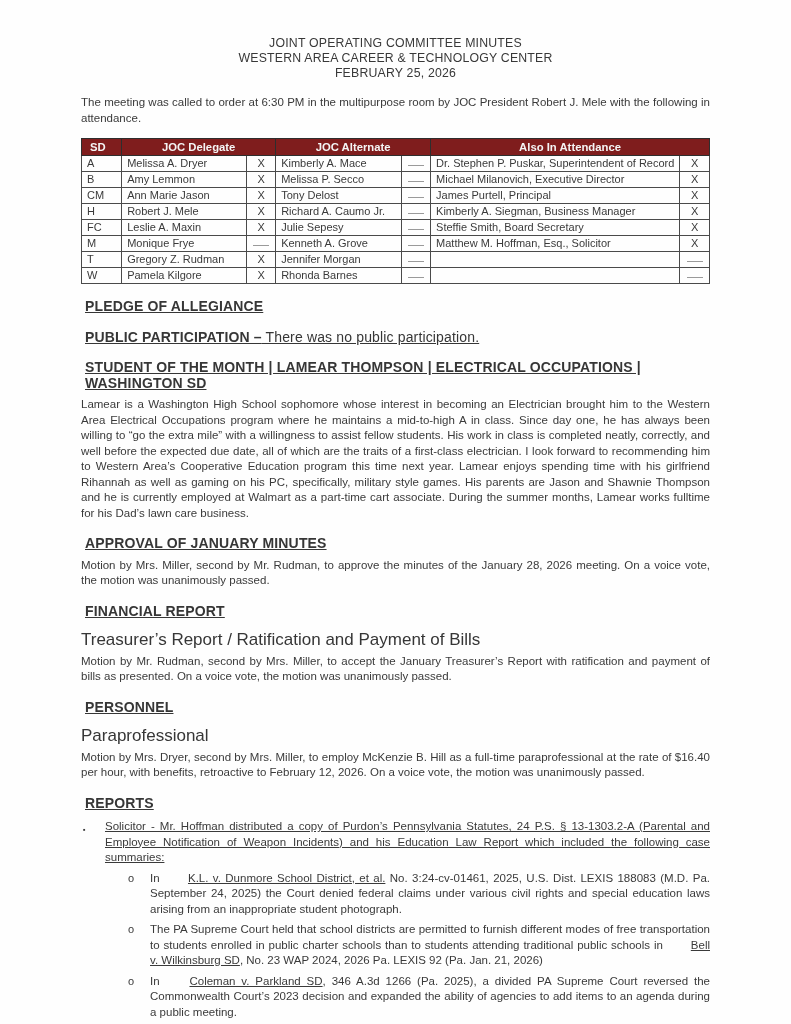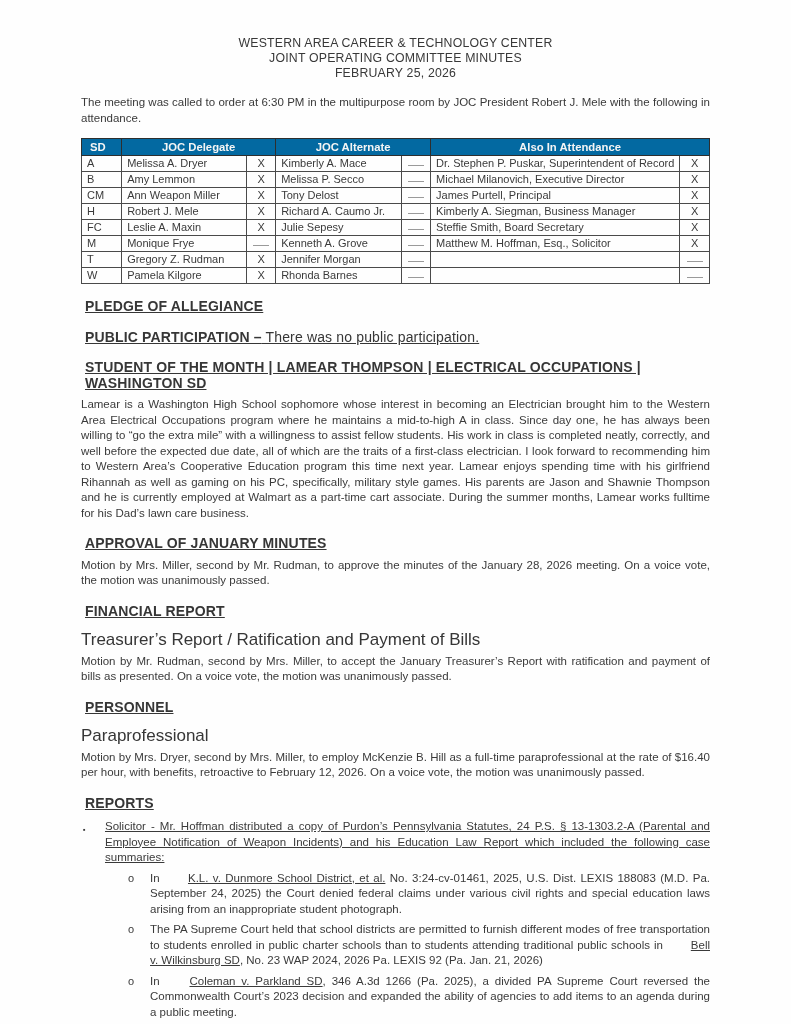--- a/index.html
+++ b/index.html
@@ -8,21 +8,21 @@
     box-sizing: border-box; padding: 36px 81px 20px 81px;
     font-family: "Liberation Sans", "DejaVu Sans", sans-serif;
     color: #3a3a3a; font-size: 11.5px; line-height: 15.5px;
     overflow: hidden; position: relative;
   }
   .title-block { text-align: center; font-size: 12.3px; line-height: 15px; color: #383838; letter-spacing: .2px; }
   .intro { margin-top: 14px; text-align: justify; }
 
   table.attendance { border-collapse: collapse; width: 100%; margin-top: 9px; font-size: 11px; line-height: 12.5px; }
   table.attendance th {
-    background: #0369a1; color: #f5f5f5; font-weight: bold; font-size: 11.3px;
+    background: #7f1d1d; color: #f5f5f5; font-weight: bold; font-size: 11.3px;
     border: 1px solid #2e2e2e; padding: 2px 4px; text-align: center;
   }
   table.attendance th.sd-h { text-align: left; padding-left: 8px; }
   table.attendance td { border: 1px solid #4a4a4a; padding: 1px 5px; height: 13px; white-space: nowrap; overflow: hidden; }
   table.attendance td.xcell { text-align: center; padding: 1px 2px; }
   table.attendance td.xcell.blank::after { content:""; display:inline-block; width:16px; border-bottom:1px solid #9a9a9a; vertical-align: baseline; margin-bottom:1px; }
 
   h2 { font-size: 14px; margin: 15px 0 0 4px; font-weight: bold; color: #363636; letter-spacing:.15px;text-decoration:underline; }
   h3 { font-size: 17px; margin: 13px 0 0 0; font-weight: normal; color: #363636; }
   p.body { margin: 6px 0 0 0; text-align: justify; }
@@ -35,22 +35,22 @@
   .b2 .marker { width: 22px; flex: 0 0 22px; font-size: 11px; }
   .b2 p { flex: 1; margin: 0; text-align: justify; }
   .case { text-decoration: underline; padding-left: 24px; }
 </style>
 </head>
 <body>
 
 <div class="page">
 
   <div class="title-block">
+    <div>JOINT OPERATING COMMITTEE MINUTES</div>
     <div>WESTERN AREA CAREER &amp; TECHNOLOGY CENTER</div>
-    <div>JOINT OPERATING COMMITTEE MINUTES</div>
     <div>FEBRUARY 25, 2026</div>
   </div>
 
   <p class="intro">The meeting was called to order at 6:30 PM in the multipurpose room by JOC President Robert J. Mele with the following in attendance.</p>
 
   <table class="attendance">
     <colgroup>
       <col style="width:42px">
         <col style="width:128px">
         <col style="width:30px">
@@ -81,21 +81,21 @@
           <td>B</td>
           <td>Amy Lemmon</td>
           <td class="xcell">X</td>
           <td>Melissa P. Secco</td>
           <td class="xcell blank"></td>
           <td>Michael Milanovich, Executive Director</td>
           <td class="xcell">X</td>
         </tr>
         <tr>
           <td>CM</td>
-          <td>Ann Weapon Miller</td>
+          <td>Ann Marie Jason</td>
           <td class="xcell">X</td>
           <td>Tony Delost</td>
           <td class="xcell blank"></td>
           <td>James Purtell, Principal</td>
           <td class="xcell">X</td>
         </tr>
         <tr>
           <td>H</td>
           <td>Robert J. Mele</td>
           <td class="xcell">X</td>

